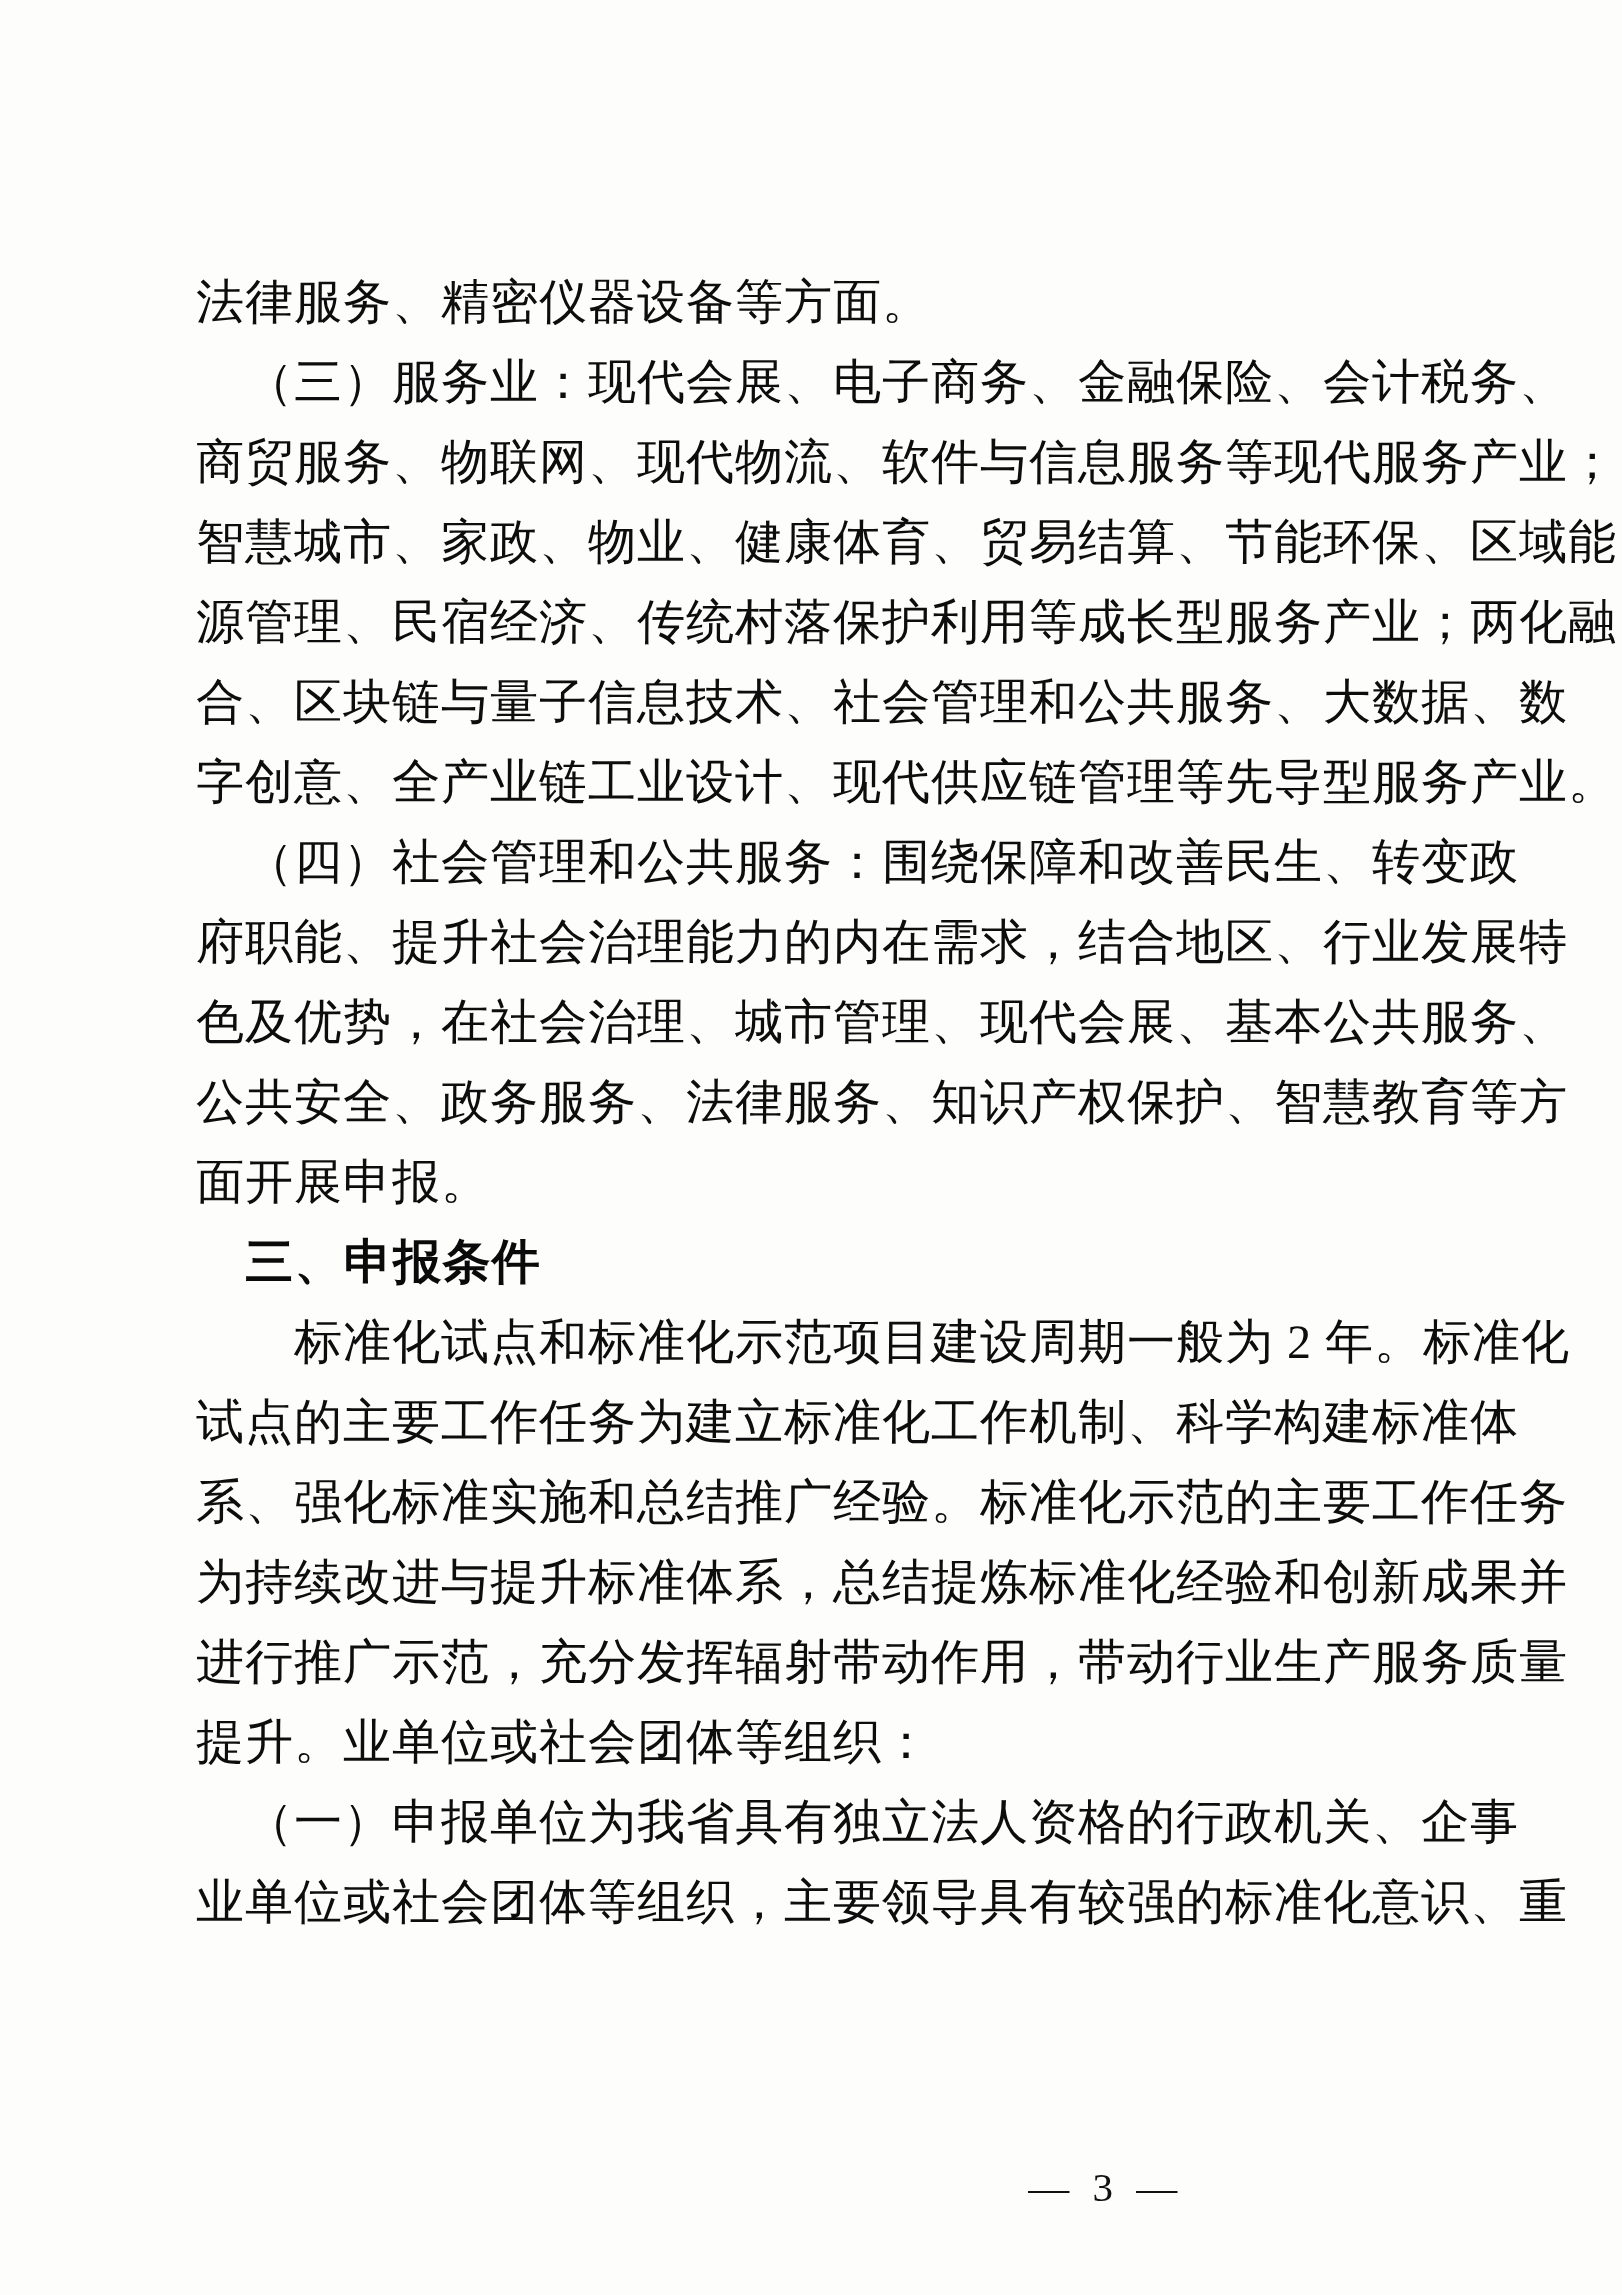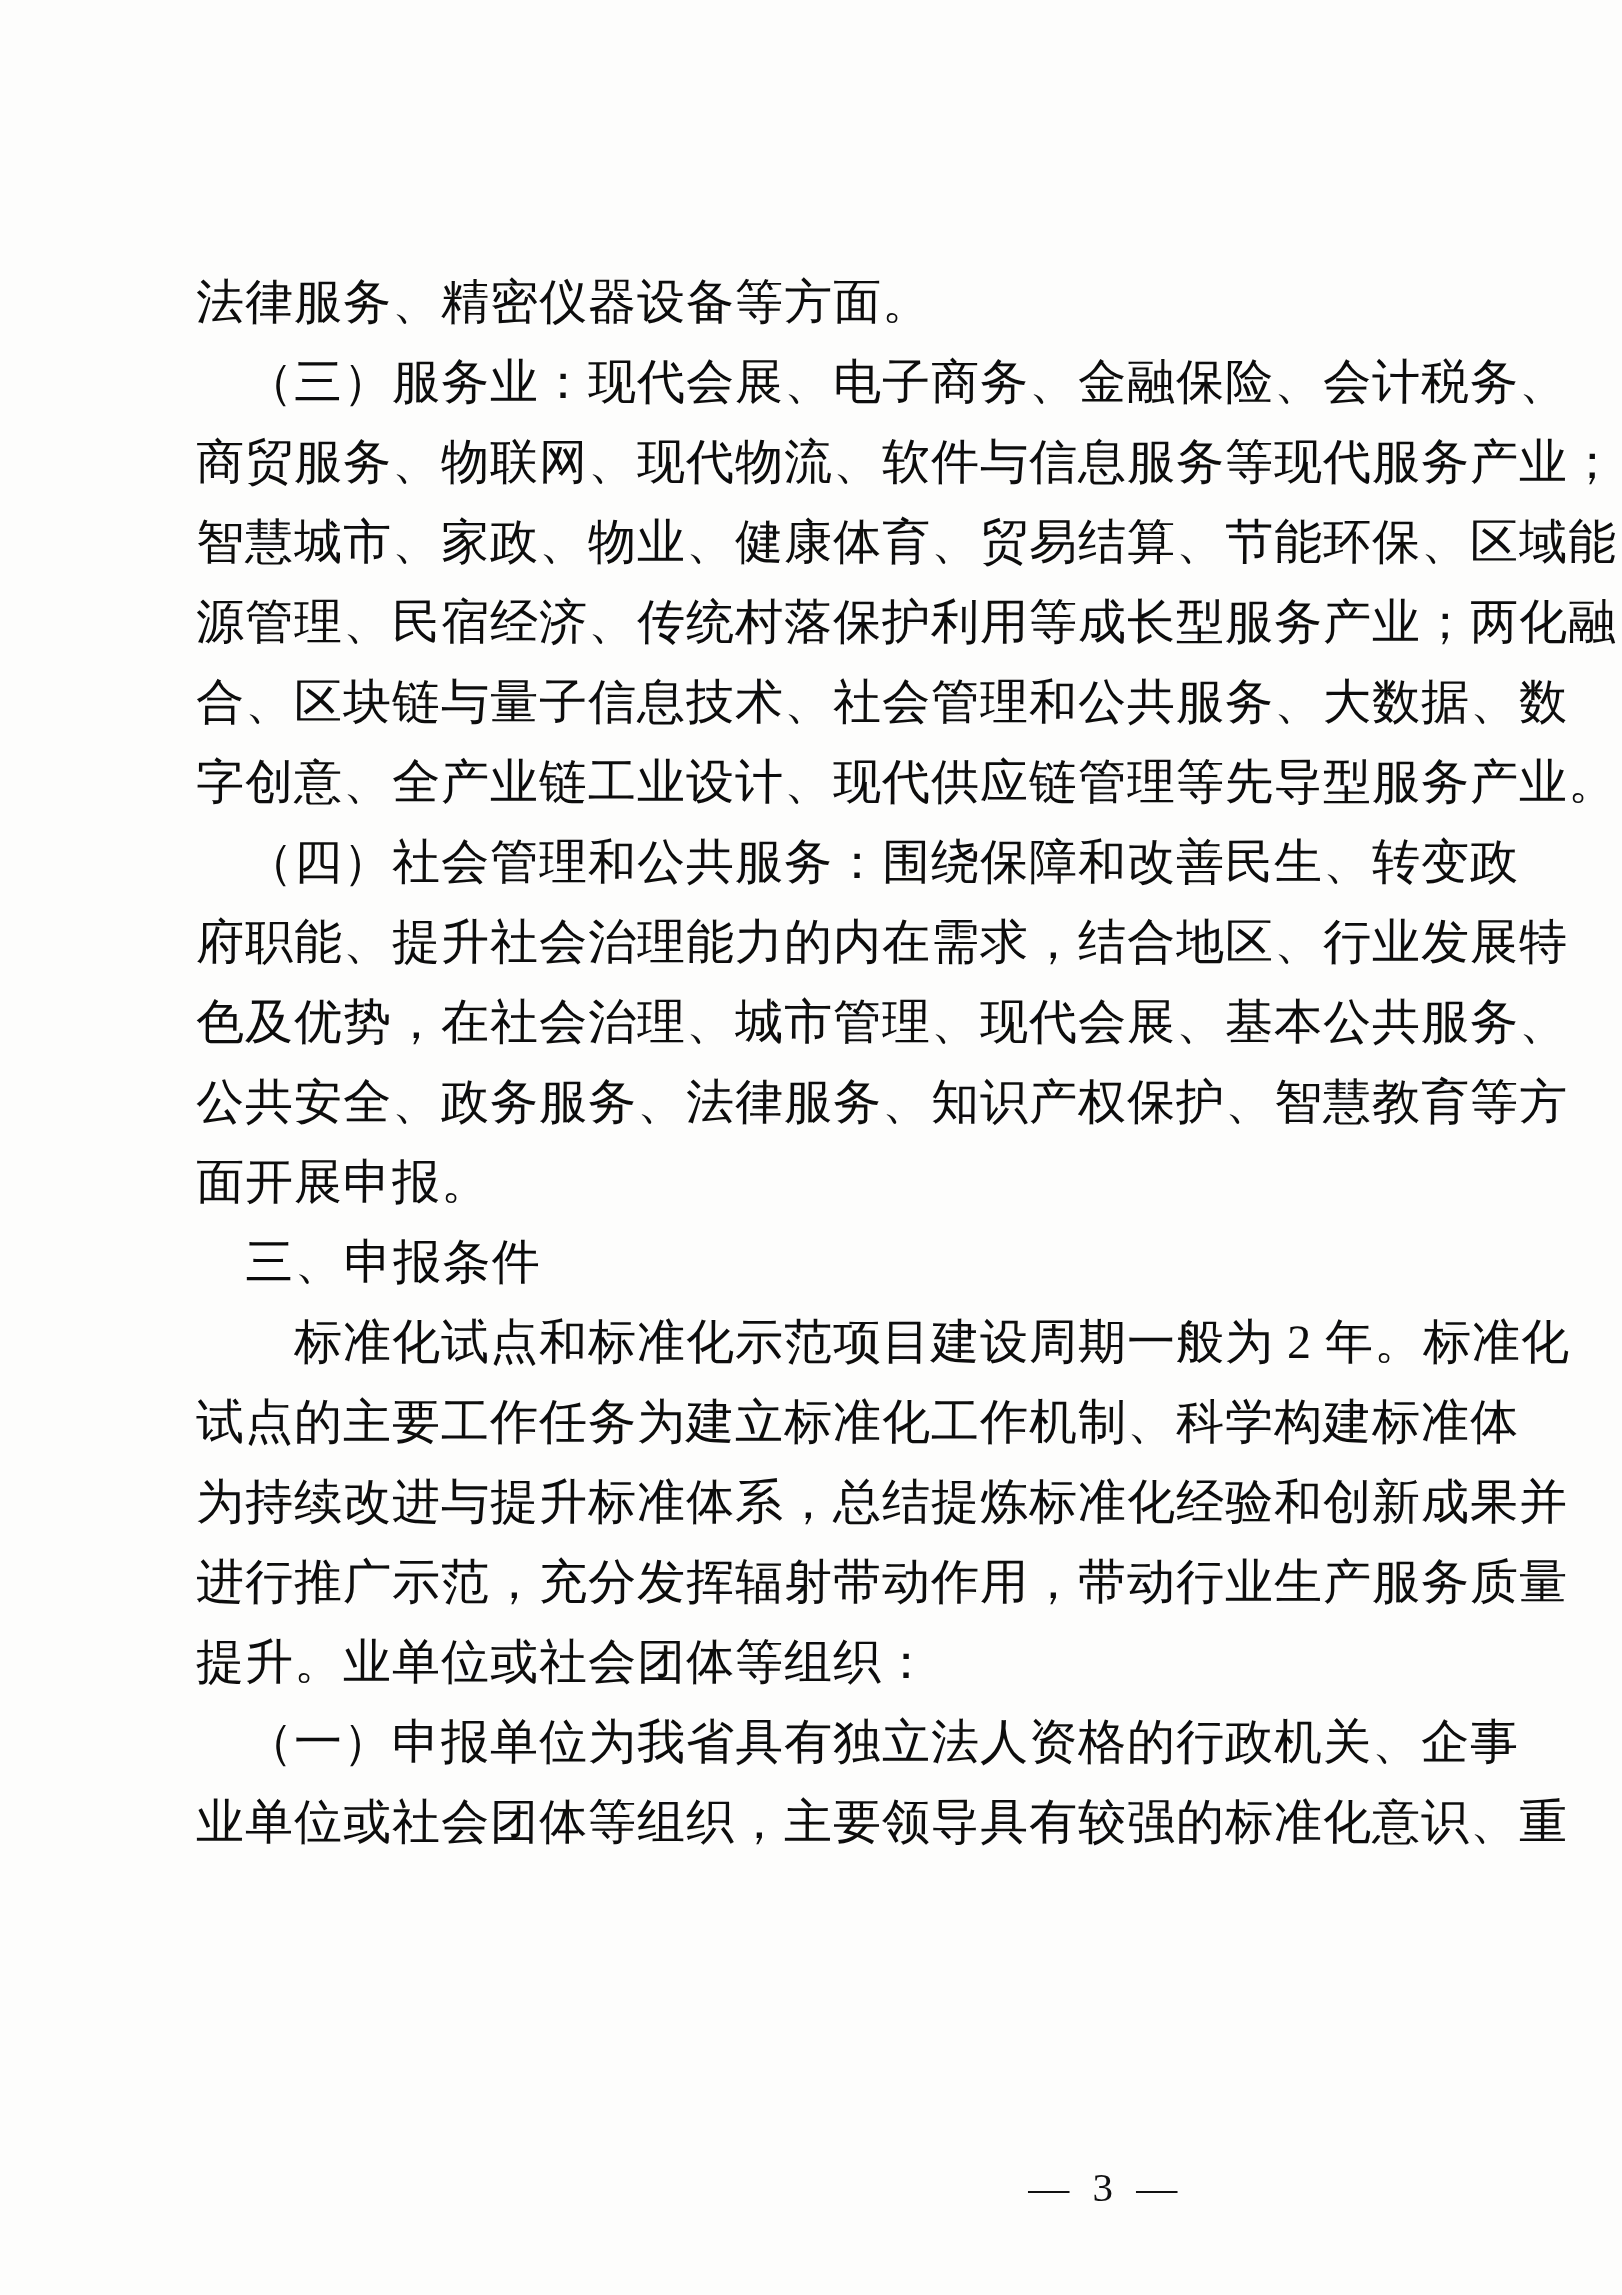--- a/index.html
+++ b/index.html
@@ -39,21 +39,21 @@
     color: #0d0d0d;
     font-family: "Liberation Serif", "DejaVu Serif", serif;
     transform: skewX(-0.35deg);
   }
 
   
   .heading {
     font-size: 48px;
     line-height: 80px;
     font-family: "Liberation Sans", "DejaVu Sans", sans-serif;
-    font-weight: 400;
+    font-weight: 700;
     letter-spacing: 1.3px;
     color: #0a0a0a;
     white-space: pre;
   }
 
   
   .footer {
     position: absolute;
     left: 0;
     right: 0;
@@ -86,20 +86,21 @@
     <div class="line">　（四）社会管理和公共服务：围绕保障和改善民生、转变政</div>
     <div class="line">府职能、提升社会治理能力的内在需求，结合地区、行业发展特</div>
     <div class="line">色及优势，在社会治理、城市管理、现代会展、基本公共服务、</div>
     <div class="line">公共安全、政务服务、法律服务、知识产权保护、智慧教育等方</div>
     <div class="line">面开展申报。</div>
 
     <div class="heading">　三、申报条件</div>
 
     <div class="line">　　标准化试点和标准化示范项目建设周期一般为 2 年。标准化</div>
     <div class="line">试点的主要工作任务为建立标准化工作机制、科学构建标准体</div>
+    <div class="line">系、强化标准实施和总结推广经验。标准化示范的主要工作任务</div>
     <div class="line">为持续改进与提升标准体系，总结提炼标准化经验和创新成果并</div>
     <div class="line">进行推广示范，充分发挥辐射带动作用，带动行业生产服务质量</div>
     <div class="line">提升。业单位或社会团体等组织：</div>
     <div class="line">　（一）申报单位为我省具有独立法人资格的行政机关、企事</div>
     <div class="line">业单位或社会团体等组织，主要领导具有较强的标准化意识、重</div>
 
   </div>
 
   <div class="footer">
     <span class="pgwrap">— 3 —</span>

